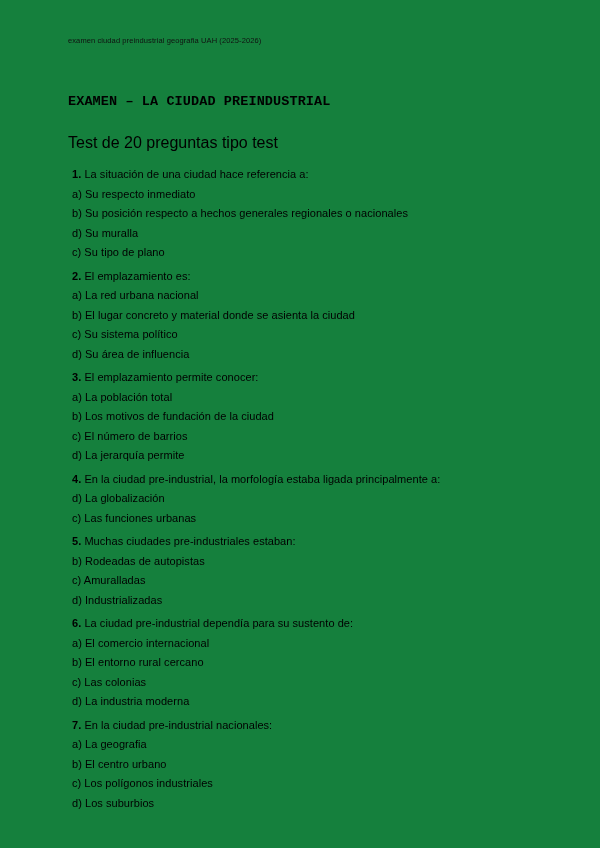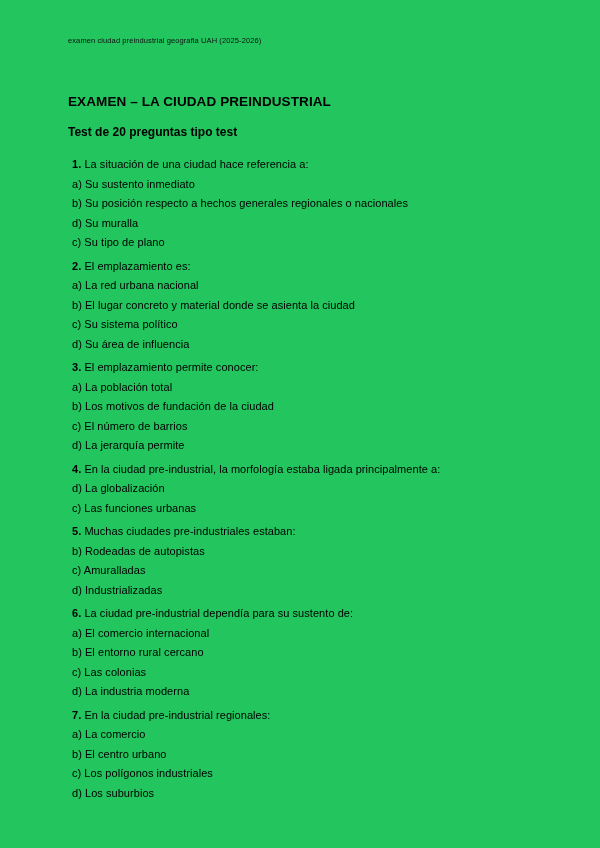--- a/index.html
+++ b/index.html
@@ -12,41 +12,42 @@
     height: 848px;
     font-family: "Liberation Sans", sans-serif;
     color: #000000;
     overflow: hidden;
   }
   .page {
     box-sizing: border-box;
     width: 600px;
     height: 848px;
     padding: 36px 70px 0 68px;
-    background: #22c55e;
+    background: #15803d;
   }
   .doc-header {
     font-size: 7.5px;
     line-height: 9px;
     letter-spacing: 0.1px;
     color: #111111;
     white-space: nowrap;
   }
   .title {
     margin-top: 49px;
     font-size: 13.5px;
     line-height: 16px;
     font-weight: bold;
     letter-spacing: 0.1px;
+    font-family: Liberation Mono, monospace;
   }
   .subtitle {
-    margin-top: 15px;
-    font-size: 12px;
+    margin-top: 25px;
+    font-size: 16px;
     line-height: 15px;
-    font-weight: bold;
+    font-weight: normal;
   }
   .questions {
     margin-top: 17px;
   }
   .question {
     margin: 0 0 8px 0;
   }
   .qline, .option {
     margin: 4px;
     font-size: 11px;
@@ -65,21 +66,21 @@
   <div class="doc-header">examen ciudad preindustrial geografia UAH (2025-2026)</div>
 
   <div class="title">EXAMEN – LA CIUDAD PREINDUSTRIAL</div>
 
   <div class="subtitle">Test de 20 preguntas tipo test</div>
 
   <div class="questions">
 
     <div class="question">
       <p class="qline"><span class="qnum">1.</span> <span>La situación de una ciudad hace referencia a:</span></p>
-      <p class="option">a) Su sustento inmediato</p>
+      <p class="option">a) Su respecto inmediato</p>
       <p class="option">b) Su posición respecto a hechos generales regionales o nacionales</p>
       <p class="option">d) Su muralla</p>
       <p class="option">c) Su tipo de plano</p>
     </div>
 
     <div class="question">
       <p class="qline"><span class="qnum">2.</span> <span>El emplazamiento es:</span></p>
       <p class="option">a) La red urbana nacional</p>
       <p class="option">b) El lugar concreto y material donde se asienta la ciudad</p>
       <p class="option">c) Su sistema político</p>
@@ -109,21 +110,21 @@
 
     <div class="question">
       <p class="qline"><span class="qnum">6.</span> <span>La ciudad pre-industrial dependía para su sustento de:</span></p>
       <p class="option">a) El comercio internacional</p>
       <p class="option">b) El entorno rural cercano</p>
       <p class="option">c) Las colonias</p>
       <p class="option">d) La industria moderna</p>
     </div>
 
     <div class="question">
-      <p class="qline"><span class="qnum">7.</span> <span>En la ciudad pre-industrial regionales:</span></p>
-      <p class="option">a) La comercio</p>
+      <p class="qline"><span class="qnum">7.</span> <span>En la ciudad pre-industrial nacionales:</span></p>
+      <p class="option">a) La geografia</p>
       <p class="option">b) El centro urbano</p>
       <p class="option">c) Los polígonos industriales</p>
       <p class="option">d) Los suburbios</p>
     </div>
 
   </div>
 </div>
 
 </body></html>

